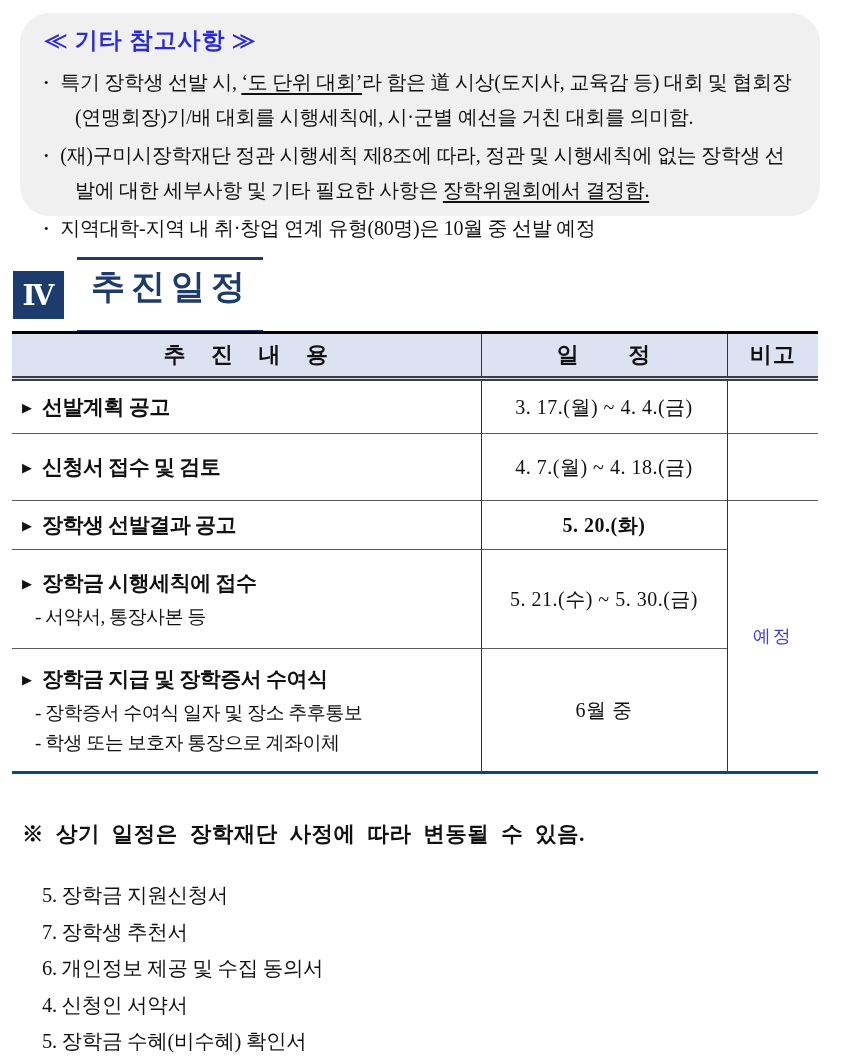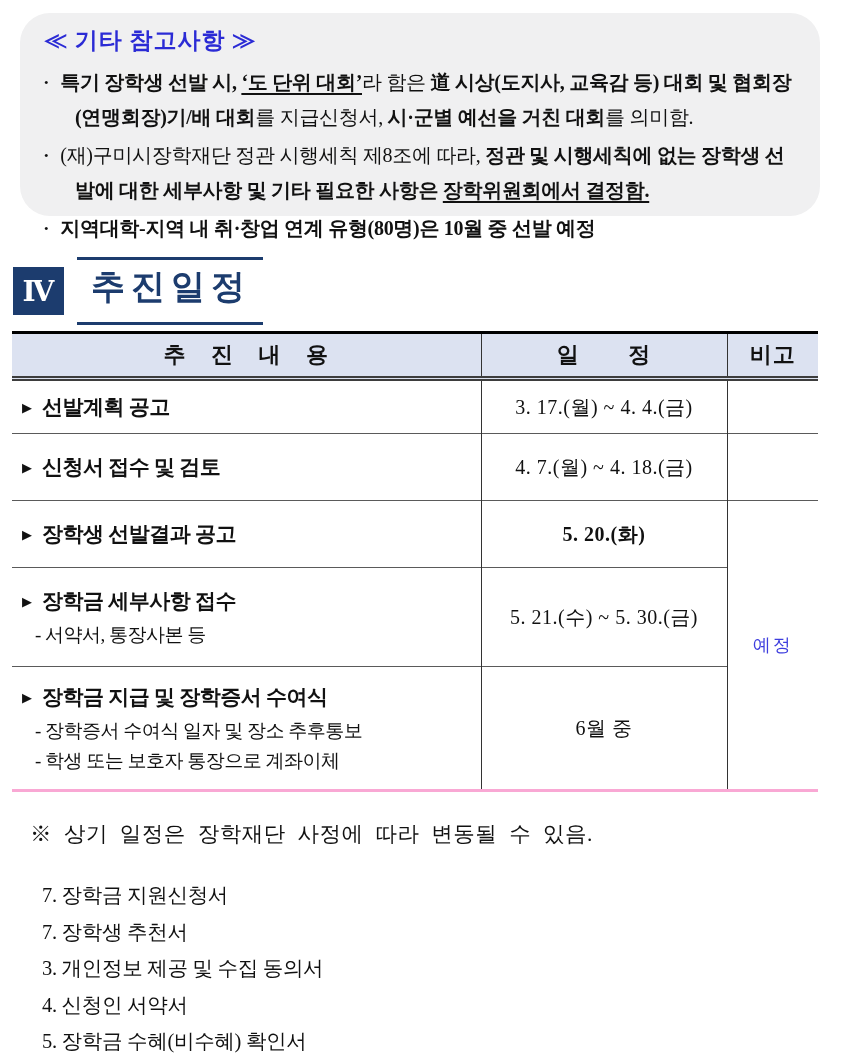--- a/index.html
+++ b/index.html
@@ -16,82 +16,82 @@
   }
   .note-title {
     color:#2b2bd5; font-weight:700; font-size:23px; letter-spacing:1px; margin-bottom:9px;
   }
   .note-bullets { list-style:none; }
   .note-bullets li {
     font-size:20px; line-height:34px; padding-left:31px; text-indent:-31px; margin-bottom:4px;
     letter-spacing:-0.3px;
   }
   .bullet-glyph { font-size:13px; vertical-align:2px; padding-right:12px; }
-  .b { font-weight:700; }
+  .b { font-weight:400; }
   .u { text-decoration:underline; text-underline-offset:4px; }
 
   
   .section-header { position:absolute; left:13px; top:257px; display:flex; align-items:center; }
   .section-badge {
     width:51px; height:48px; background:#1c3c6e; color:#fff;
     display:flex; align-items:center; justify-content:center;
     font-size:28px; font-weight:700;
   }
   .section-title {
     margin-left:13px; border-top:3px solid #1c3c6e; border-bottom:3px solid #1c3c6e;
-    padding:4px 12px 12px 14px; color:#1c3c6e; font-size:34px; font-weight:800;
+    padding:4px 12px 20px 14px; color:#1c3c6e; font-size:34px; font-weight:800;
     letter-spacing:6px; font-family:"Liberation Sans","DejaVu Sans",sans-serif;
   }
 
   
   table.schedule {
     position:absolute; left:12px; top:331px; width:806px;
     border-collapse:collapse; table-layout:fixed;
-    border-top:3px solid #000; border-bottom:3px solid #f9a8d4;
+    border-top:3px solid #000; border-bottom:3px solid #0c4a6e;
   }
   table.schedule thead th {
     background:#dce2f1; height:46px; font-size:22px; font-weight:700;
     border-bottom:5px double #3d3d3d; text-align:center; letter-spacing:1px;
   }
   th.h-content { word-spacing:18px; }
   th.h-schedule { word-spacing:42px; }
   .v-div { border-left:1px solid #333; }
   table.schedule tbody td { border-top:1px solid #5a5a5a; }
   td.cell-content { padding:10px 6px 10px 10px; vertical-align:middle; }
   .row-marker { font-size:13px; vertical-align:2px; padding-right:10px; }
   .row-title { font-size:21px; font-weight:700; letter-spacing:-0.5px; }
   .row-sub { font-size:19px; font-weight:400; padding-left:13px; margin-top:7px; letter-spacing:-0.5px; }
   td.cell-schedule { text-align:center; vertical-align:middle; font-size:20px; letter-spacing:0.5px; }
   td.cell-schedule.bold-date { font-weight:700;text-align:center; }
   td.cell-remark { text-align:center; vertical-align:middle; }
   td.cell-remark-merged {
     text-align:center; vertical-align:middle; color:#3d3dde; font-size:18px; letter-spacing:2px;
   }
-  tr.r1 { height:55px; } tr.r2 { height:67px; } tr.r3 { height:67px; }
+  tr.r1 { height:55px; } tr.r2 { height:67px; } tr.r3 { height:49px; }
   tr.r4 { height:99px; } tr.r5 { height:124px; }
 
   
   .footnote {
-    position:absolute; left:30px; top:819px; font-size:21.5px; font-weight:400;
+    position:absolute; left:22px; top:819px; font-size:21.5px; font-weight:700;
     word-spacing:6px; letter-spacing:0.5px;
   }
 
   
   .attachments { position:absolute; left:28px; top:877px; display:flex; }
   .attachments-label { font-size:20.5px; width:88px; line-height:36.5px; }
   .attachments-items { margin-left:14px; }
   .attachment-item { font-size:20.5px; line-height:36.5px; letter-spacing:-0.3px; }
 </style>
 </head>
 <body>
 
 <div class="note-box">
   <div class="note-title">≪ 기타 참고사항 ≫</div>
   <ul class="note-bullets">
-    <li><span class="bullet-glyph">•</span><span class="b">특기 장학생 선발 시, </span><span class="b u">‘도 단위 대회’</span><span>라 함은 </span><span class="b">道 시상(도지사, 교육감 등) 대회 및 협회장(연맹회장)기/배 대회</span><span>를 지급신청서, </span><span class="b">시·군별 예선을 거친 대회</span><span>를 의미함.</span></li>
+    <li><span class="bullet-glyph">•</span><span class="b">특기 장학생 선발 시, </span><span class="b u">‘도 단위 대회’</span><span>라 함은 </span><span class="b">道 시상(도지사, 교육감 등) 대회 및 협회장(연맹회장)기/배 대회</span><span>를 시행세칙에, </span><span class="b">시·군별 예선을 거친 대회</span><span>를 의미함.</span></li>
     <li><span class="bullet-glyph">•</span><span>(재)구미시장학재단 정관 시행세칙 제8조에 따라, </span><span class="b">정관 및 시행세칙에 없는 장학생 선발에 대한 세부사항 및 기타 필요한 사항은 </span><span class="b u">장학위원회에서 결정함.</span></li>
     <li><span class="bullet-glyph">•</span><span class="b">지역대학-지역 내 취·창업 연계 유형(80명)은 10월 중 선발 예정</span></li>
   </ul>
 </div>
 
 <div class="section-header">
   <div class="section-badge">Ⅳ</div>
   <div class="section-title">추진일정</div>
 </div>
 
@@ -119,39 +119,39 @@
       <td class="cell-schedule v-div">4. 7.(월) ~ 4. 18.(금)</td>
       <td class="cell-remark v-div"></td>
     </tr>
     <tr class="r3">
       <td class="cell-content"><span class="row-marker">▶</span><span class="row-title">장학생 선발결과 공고</span></td>
       <td class="cell-schedule bold-date v-div">5. 20.(화)</td>
       <td class="cell-remark-merged v-div" rowspan="3">예정</td>
     </tr>
     <tr class="r4">
       <td class="cell-content">
-        <div><span class="row-marker">▶</span><span class="row-title">장학금 세부사항 접수</span></div>
+        <div><span class="row-marker">▶</span><span class="row-title">장학금 시행세칙에 접수</span></div>
         <div class="row-sub">- 서약서, 통장사본 등</div>
       </td>
       <td class="cell-schedule v-div">5. 21.(수) ~ 5. 30.(금)</td>
     </tr>
     <tr class="r5">
       <td class="cell-content">
         <div><span class="row-marker">▶</span><span class="row-title">장학금 지급 및 장학증서 수여식</span></div>
         <div class="row-sub">- 장학증서 수여식 일자 및 장소 추후통보</div>
         <div class="row-sub" style="margin-top:4px;">- 학생 또는 보호자 통장으로 계좌이체</div>
       </td>
       <td class="cell-schedule v-div">6월 중</td>
     </tr>
   </tbody>
 </table>
 
 <div class="footnote">※ 상기 일정은 장학재단 사정에 따라 변동될 수 있음.</div>
 
 <div class="attachments">
   <div class="attachments-items">
-    <div class="attachment-item">7. 장학금 지원신청서</div>
+    <div class="attachment-item">5. 장학금 지원신청서</div>
     <div class="attachment-item">7. 장학생 추천서</div>
-    <div class="attachment-item">3. 개인정보 제공 및 수집 동의서</div>
+    <div class="attachment-item">6. 개인정보 제공 및 수집 동의서</div>
     <div class="attachment-item">4. 신청인 서약서</div>
     <div class="attachment-item">5. 장학금 수혜(비수혜) 확인서</div>
   </div>
 </div>
 
 </body></html>

